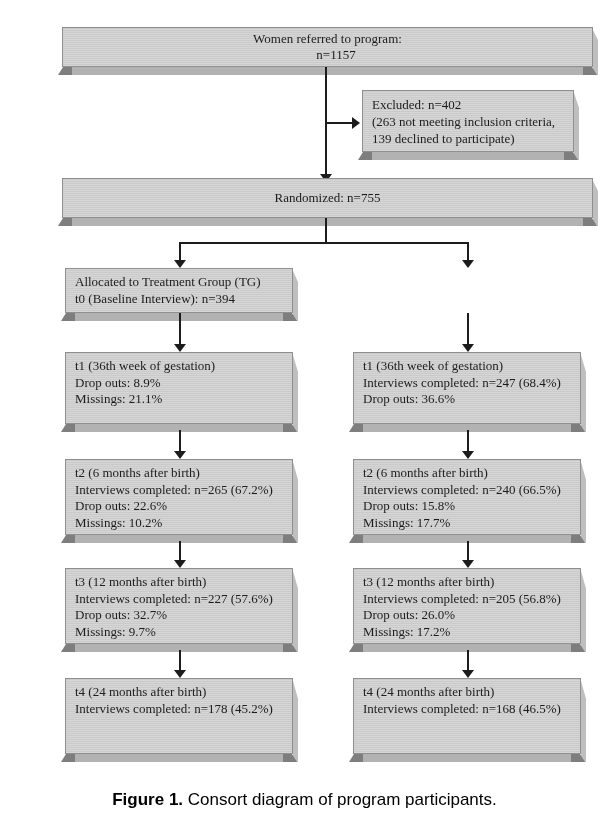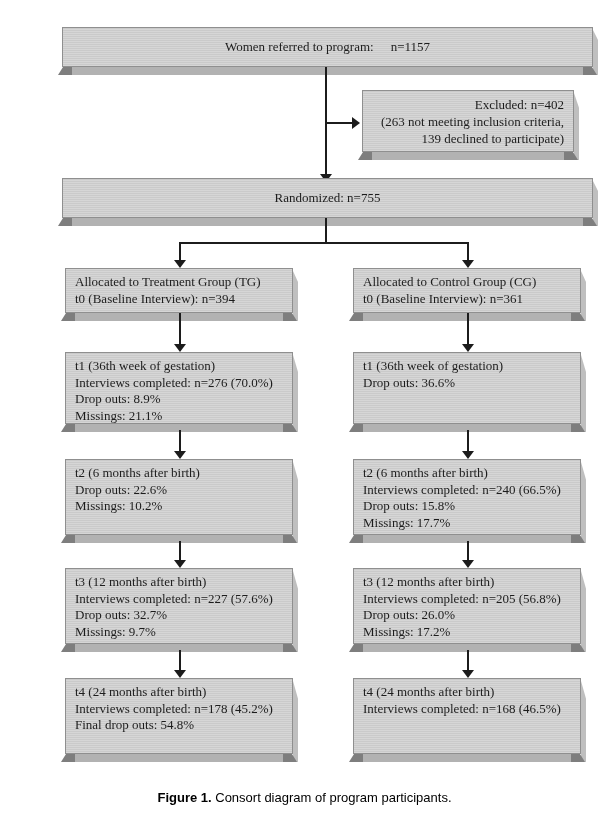--- a/index.html
+++ b/index.html
@@ -57,41 +57,41 @@
   .head-right{
     position:absolute;width:0;height:0;
     border-top:6px solid transparent;border-bottom:6px solid transparent;
     border-left:8px solid #1c1c1c;
   }
   
   .caption{
     position:absolute;left:0;top:790px;width:100%;
     text-align:center;
     font-family:"Liberation Sans","DejaVu Sans",sans-serif;
-    font-size:13px;color:#000;
+    font-size:17px;color:#000;
   }
   .caption b{font-weight:bold;}
 </style>
 </head>
 <body>
 
 <div class="canvas">
 
-  <div class="box center" style="left:62px;top:27px;width:531px;height:40px;">
+  <div class="box center" style="left:62px;top:27px;width:531px;height:40px;flex-direction:column;">
     <span>Women referred to program:</span>
     <span class="gap-value">n=1157</span>
   </div>
 
   <div class="line" style="left:325px;top:67px;width:2px;height:108px;"></div>
   <div class="head-down" style="left:320px;top:174px;"></div>
 
   <div class="line" style="left:326px;top:122px;width:26px;height:2px;"></div>
   <div class="head-right" style="left:352px;top:117px;"></div>
 
-  <div class="box left" style="left:362px;top:90px;width:212px;height:62px;line-height:17px;text-align:right;">
+  <div class="box left" style="left:362px;top:90px;width:212px;height:62px;line-height:17px;">
       <div class="box-line">Excluded: n=402</div>
       <div class="box-line">(263 not meeting inclusion criteria,</div>
       <div class="box-line">139 declined to participate)</div>
     </div>
 
   <div class="box center" style="left:62px;top:178px;width:531px;height:40px;">
     <span>Randomized: n=755</span>
   </div>
 
   <div class="line" style="left:325px;top:218px;width:2px;height:26px;"></div>
@@ -100,56 +100,52 @@
   <div class="head-down" style="left:174px;top:260px;"></div>
   <div class="line" style="left:467px;top:242px;width:2px;height:19px;"></div>
   <div class="head-down" style="left:462px;top:260px;"></div>
 
   <div class="box left" style="left:65px;top:268px;width:228px;height:45px;">
       <div class="box-line">Allocated to Treatment Group (TG)</div>
       <div class="box-line">t0 (Baseline Interview): n=394</div>
     </div>
   <div class="box left" style="left:65px;top:352px;width:228px;height:72px;">
       <div class="box-line">t1 (36th week of gestation)</div>
-      <div class="box-line">Interviews completed: n=276 (70.0%)</div>
       <div class="box-line">Drop outs: 8.9%</div>
       <div class="box-line">Missings: 21.1%</div>
     </div>
   <div class="box left" style="left:65px;top:459px;width:228px;height:76px;">
       <div class="box-line">t2 (6 months after birth)</div>
+      <div class="box-line">Interviews completed: n=265 (67.2%)</div>
       <div class="box-line">Drop outs: 22.6%</div>
       <div class="box-line">Missings: 10.2%</div>
     </div>
   <div class="box left" style="left:65px;top:568px;width:228px;height:76px;">
       <div class="box-line">t3 (12 months after birth)</div>
       <div class="box-line">Interviews completed: n=227 (57.6%)</div>
       <div class="box-line">Drop outs: 32.7%</div>
       <div class="box-line">Missings: 9.7%</div>
     </div>
   <div class="box left" style="left:65px;top:678px;width:228px;height:76px;">
       <div class="box-line">t4 (24 months after birth)</div>
       <div class="box-line">Interviews completed: n=178 (45.2%)</div>
-      <div class="box-line">Final drop outs: 54.8%</div>
     </div>
 
   <div class="line" style="left:179px;top:313px;width:2px;height:31px;"></div>
   <div class="head-down" style="left:174px;top:344px;"></div>
   <div class="line" style="left:179px;top:430px;width:2px;height:21px;"></div>
   <div class="head-down" style="left:174px;top:451px;"></div>
   <div class="line" style="left:179px;top:541px;width:2px;height:19px;"></div>
   <div class="head-down" style="left:174px;top:560px;"></div>
   <div class="line" style="left:179px;top:650px;width:2px;height:20px;"></div>
   <div class="head-down" style="left:174px;top:670px;"></div>
 
-  <div class="box left" style="left:353px;top:268px;width:228px;height:45px;">
-      <div class="box-line">Allocated to Control Group (CG)</div>
-      <div class="box-line">t0 (Baseline Interview): n=361</div>
-    </div>
   <div class="box left" style="left:353px;top:352px;width:228px;height:72px;">
       <div class="box-line">t1 (36th week of gestation)</div>
+      <div class="box-line">Interviews completed: n=247 (68.4%)</div>
       <div class="box-line">Drop outs: 36.6%</div>
     </div>
   <div class="box left" style="left:353px;top:459px;width:228px;height:76px;">
       <div class="box-line">t2 (6 months after birth)</div>
       <div class="box-line">Interviews completed: n=240 (66.5%)</div>
       <div class="box-line">Drop outs: 15.8%</div>
       <div class="box-line">Missings: 17.7%</div>
     </div>
   <div class="box left" style="left:353px;top:568px;width:228px;height:76px;">
       <div class="box-line">t3 (12 months after birth)</div>

